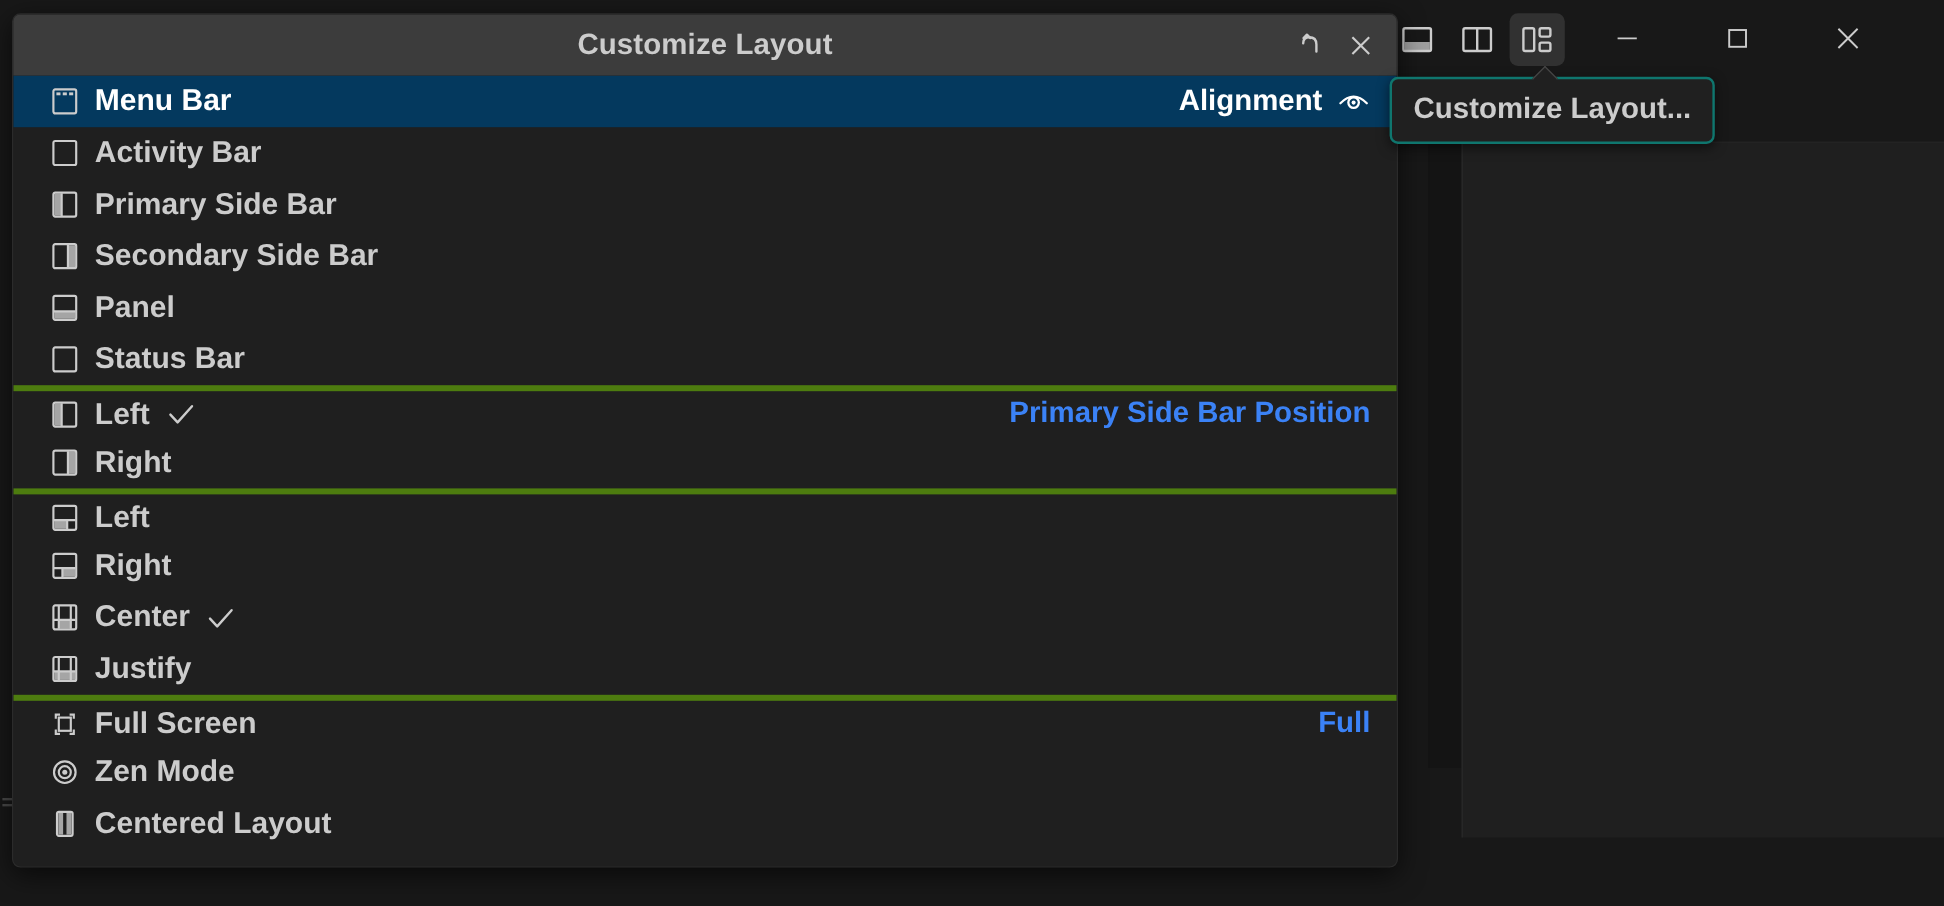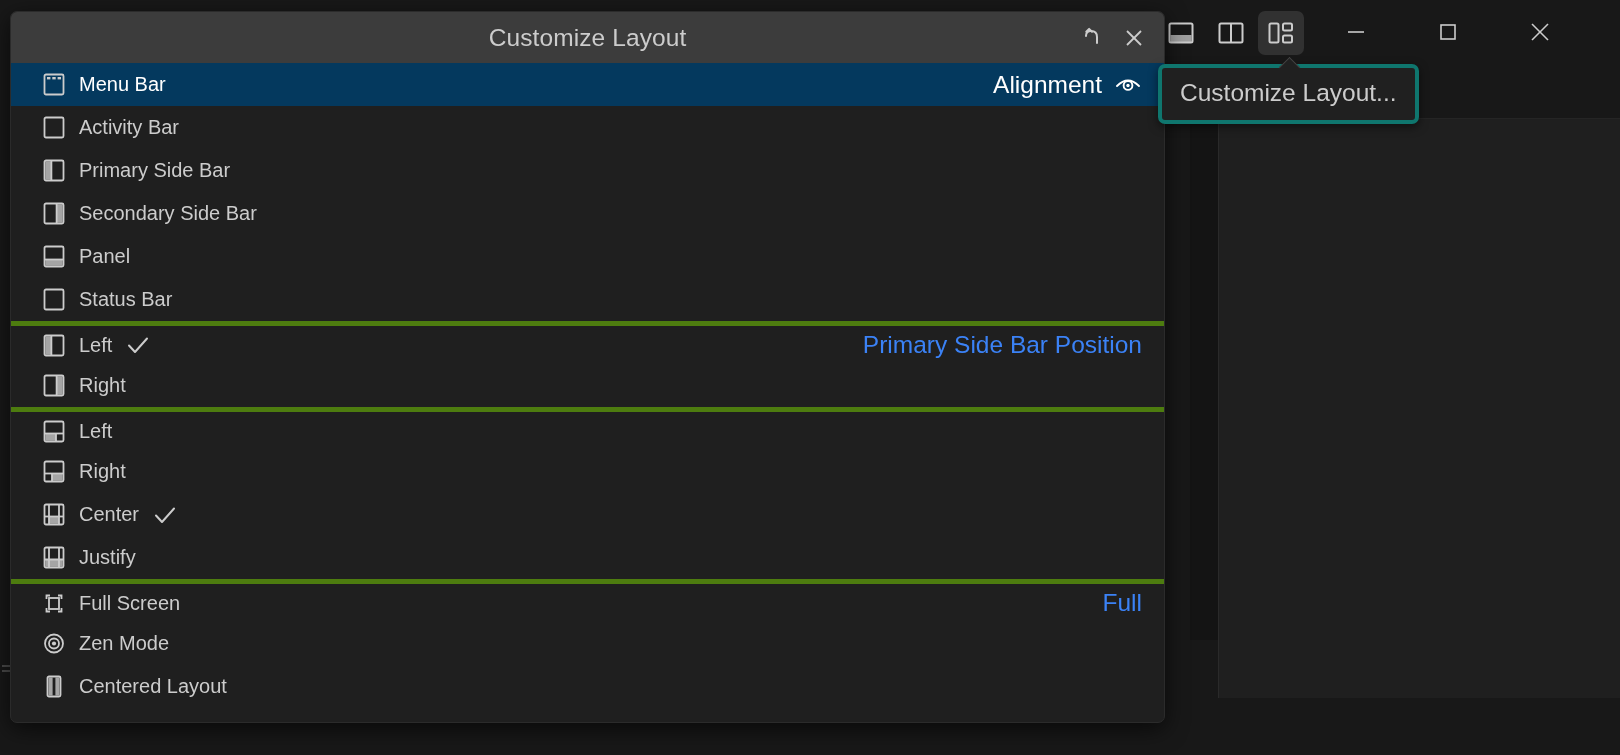--- a/index.html
+++ b/index.html
@@ -11,20 +11,21 @@
     background: #1a1a1a;
     font-family: "Liberation Sans", sans-serif;
     -webkit-font-smoothing: antialiased;
   }
 
   #app {
     position: relative;
     width: 1620px;
     height: 755px;
     background: #181818;
+    font-weight: bold;
   }
 
   
   .titlebar-strip {
     position: absolute;
     top: 0; left: 0;
     width: 1620px;
     height: 65px;
     background: #181818;
   }
@@ -168,21 +169,21 @@
   .row-icon {
     width: 26px;
     min-width: 26px;
     height: 26px;
     margin-right: 12px;
     display: flex;
     align-items: center;
     justify-content: center;
   }
   .row-label {
-    font-size: 20px;
+    font-size: 25px;
     color: #cccccc;
     white-space: nowrap;
   }
   .qp-row.selected .row-label { color: #ffffff; }
 
   .row-check {
     margin-left: 13px;
     display: flex;
     align-items: center;
   }
@@ -200,21 +201,21 @@
   }
   .qp-row.selected .group-label { color: #ffffff; }
 
   
   .tooltip {
     position: absolute;
     left: 1158px;
     top: 64px;
     padding: 11px 18px 13px 18px;
     background: #202020;
-    border: 4px solid #0f766e;
+    border: 2px solid #0f766e;
     border-radius: 7px;
     box-shadow: 0 3px 10px rgba(0,0,0,0.5);
     z-index: 40;
   }
   .tooltip-text {
     font-size: 24.5px;
     color: #cccccc;
     white-space: nowrap;
   }
   .tooltip-arrow {

